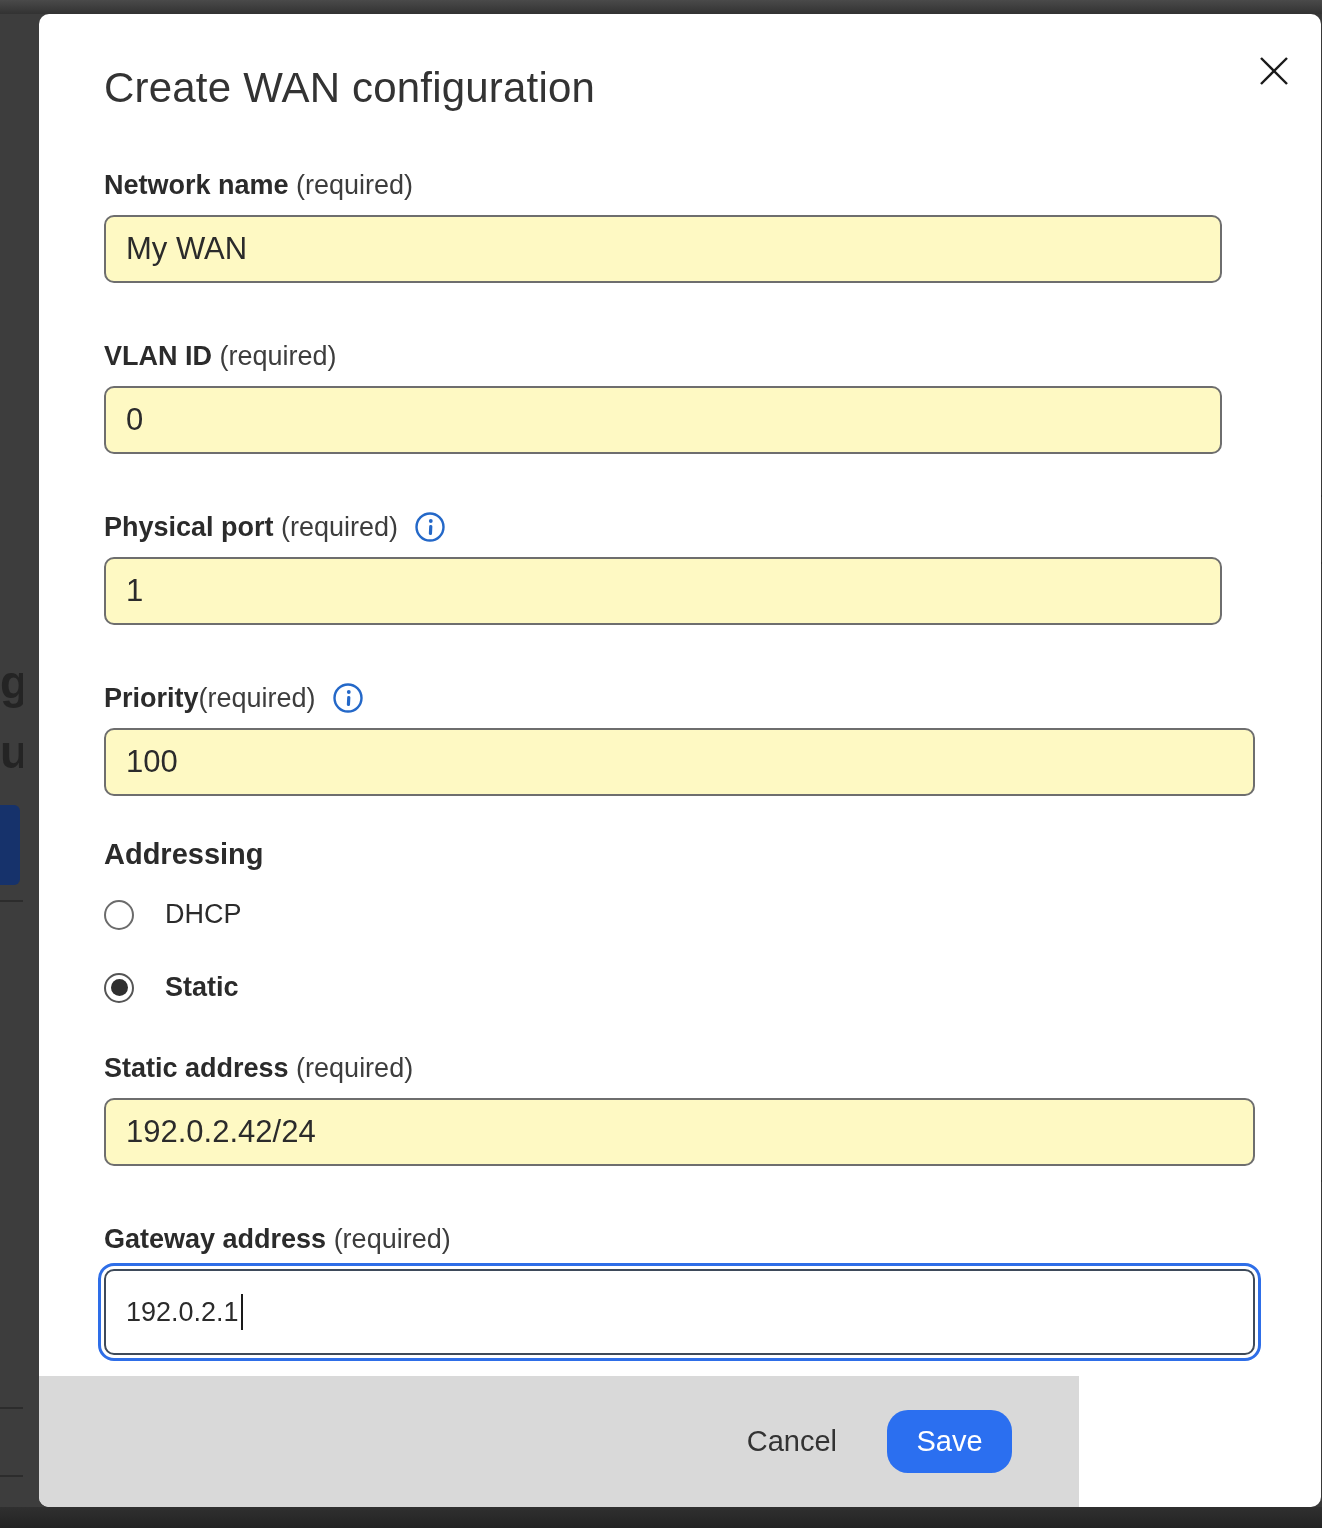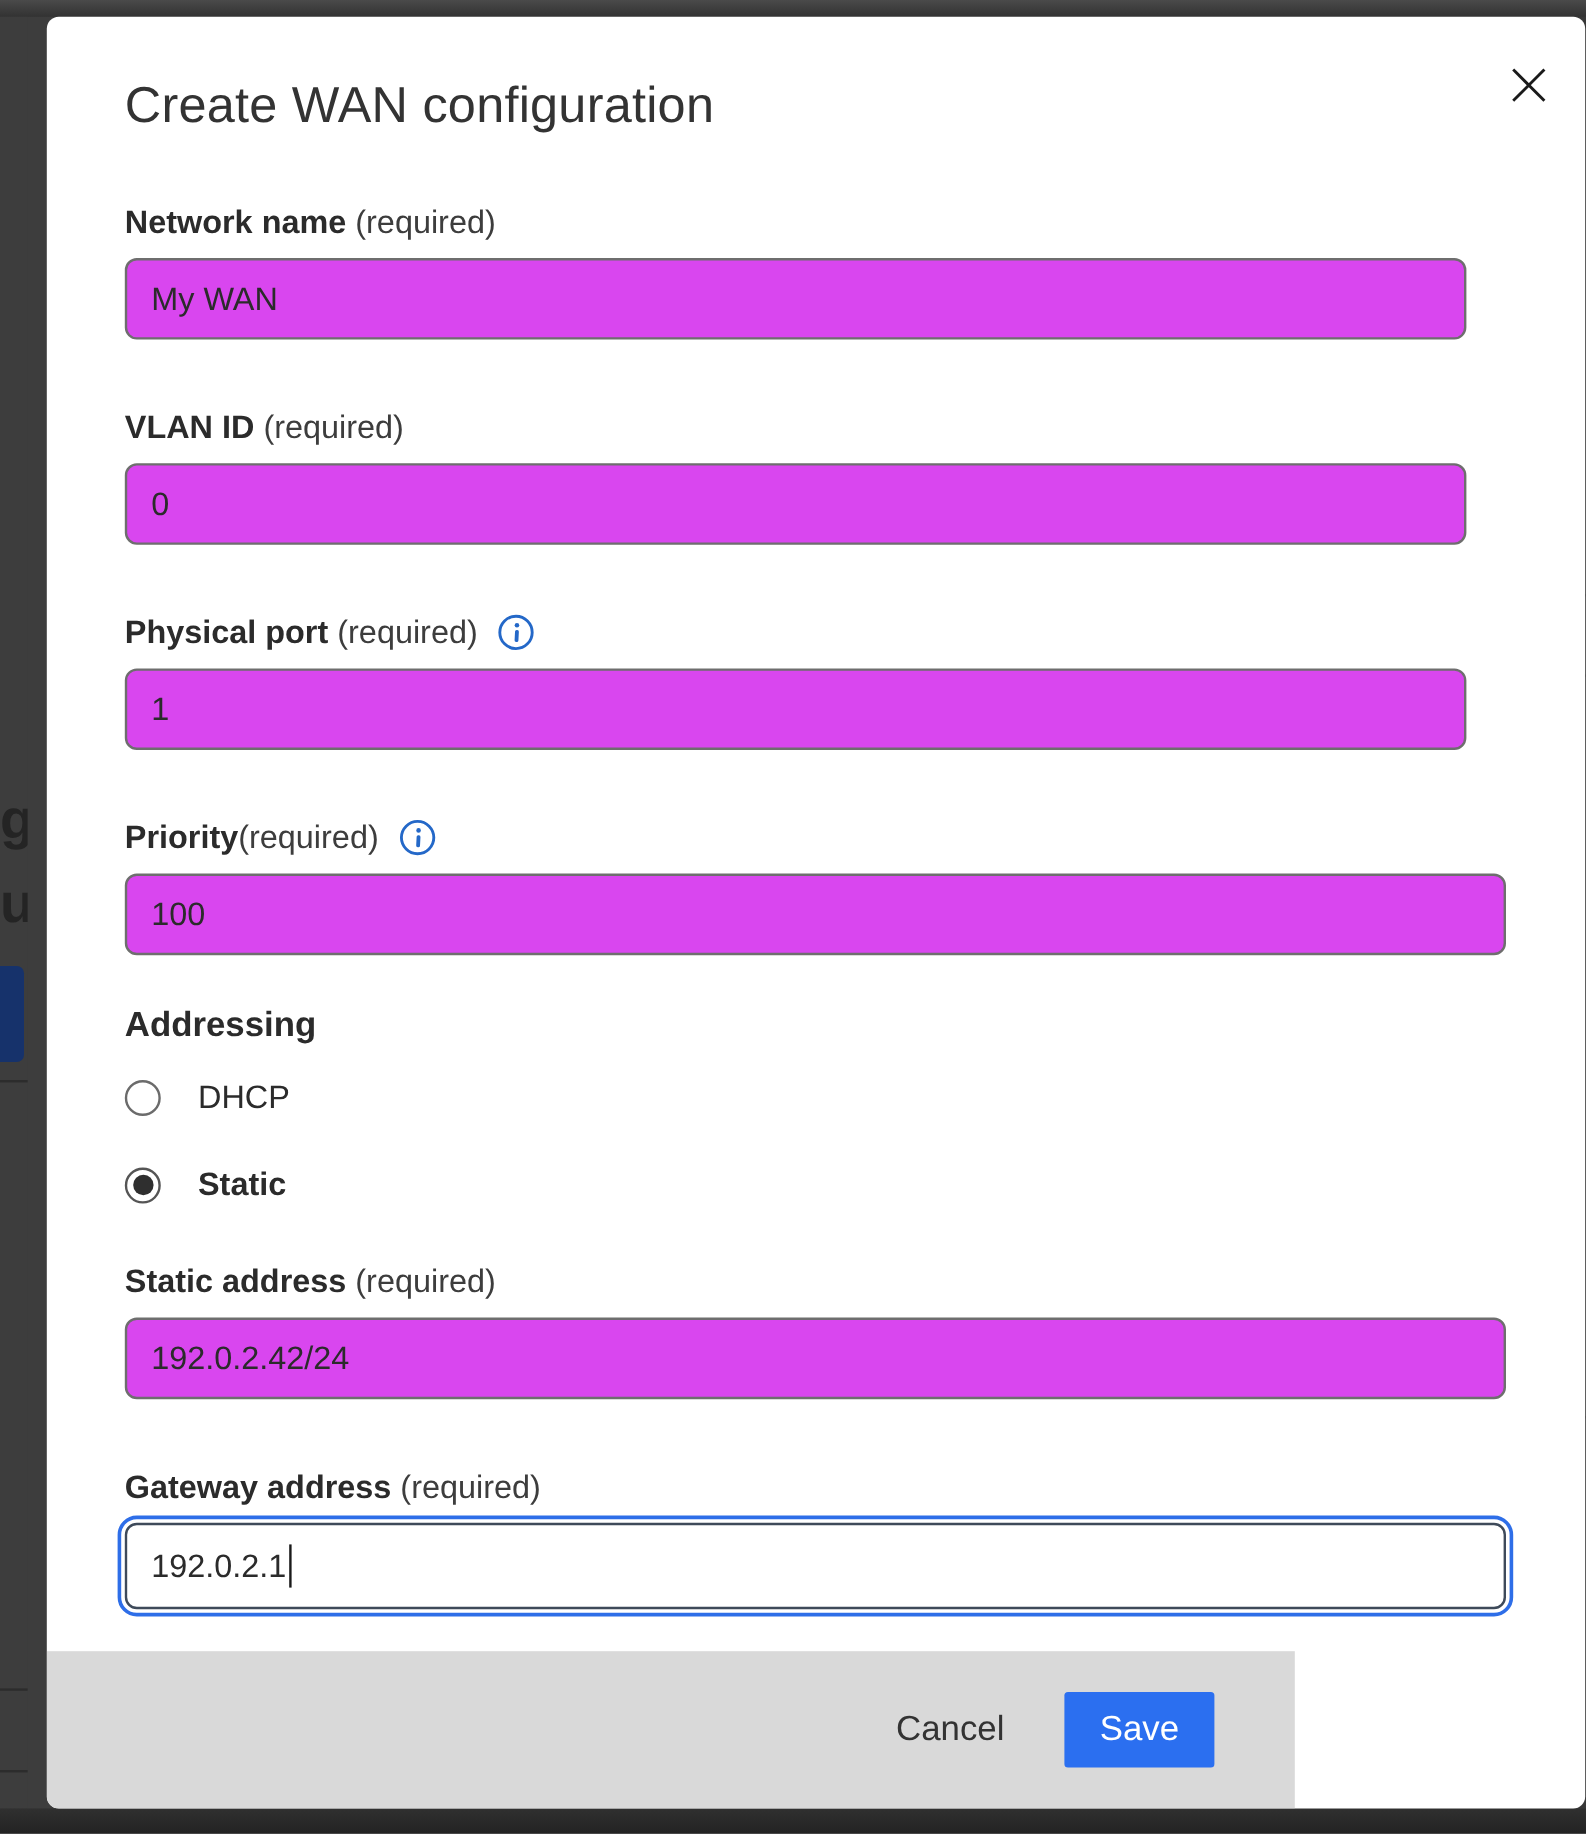--- a/index.html
+++ b/index.html
@@ -80,31 +80,31 @@
   .field-label { font-weight: bold; color: #2b2b2b; }
   .field-required { font-weight: 400; color: #3d3d3d; white-space: pre; }
   .info-icon { margin-left: 16px; display: inline-flex; }
 
   .text-input {
     display: block;
     height: 68px;
     border: 2px solid #6e6e6e;
     border-radius: 10px;
     padding: 0 20px;
-    font-size: 27px; color: #2b2b2b;
-    font-family: "Liberation Sans", sans-serif;
-    background: #d946ef;
+    font-size: 31px; color: #2b2b2b;
+    font-family: "Liberation Sans", sans-serif;
+    background: #fef9c3;
     outline: none;
   }
   .w-narrow { width: 1118px; }
   .w-wide   { width: 1151px; }
 
   .fake-input {
     display: flex; align-items: center;
-    height: 72px;
+    height: 86px;
     border: 2px solid #3e4a5a;
     border-radius: 10px;
     padding: 0 20px;
     font-size: 27px; color: #2b2b2b;
     background: #ffffff;
     outline: 3px solid #2e6ee8;
     outline-offset: 3px;
   }
   .caret {
     display: inline-block; width: 2px; height: 36px;
@@ -144,21 +144,21 @@
     padding-right: 67px; gap: 50px;
   }
   .cancel-btn {
     background: none; border: none;
     font-size: 29px; color: #333333;
     font-family: "Liberation Sans", sans-serif;
     cursor: pointer;
   }
   .save-btn {
     width: 125px; height: 63px;
-    background: #2b6ff0; border: none; border-radius: 3px;
+    background: #2b6ff0; border: none; border-radius: 21px;
     color: #ffffff; font-size: 29px;
     font-family: "Liberation Sans", sans-serif;
     cursor: pointer;
   }
 </style>
 </head>
 <body>
 
 <div class="overlay-top"></div>
 <div class="overlay-left"></div>

